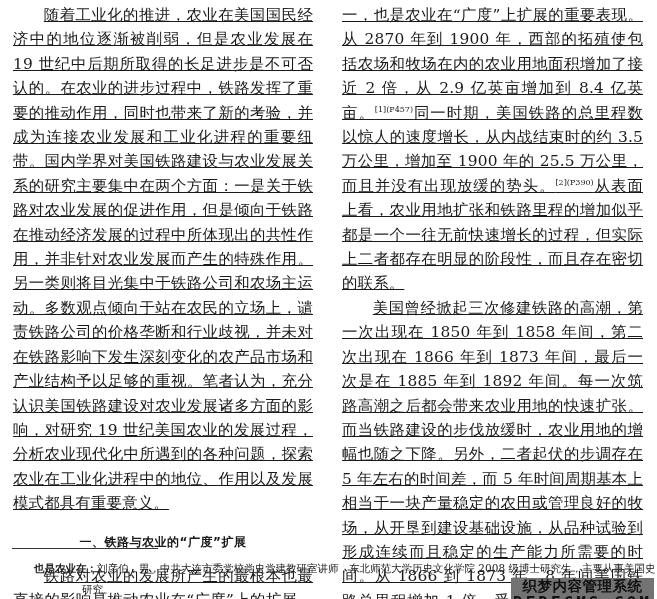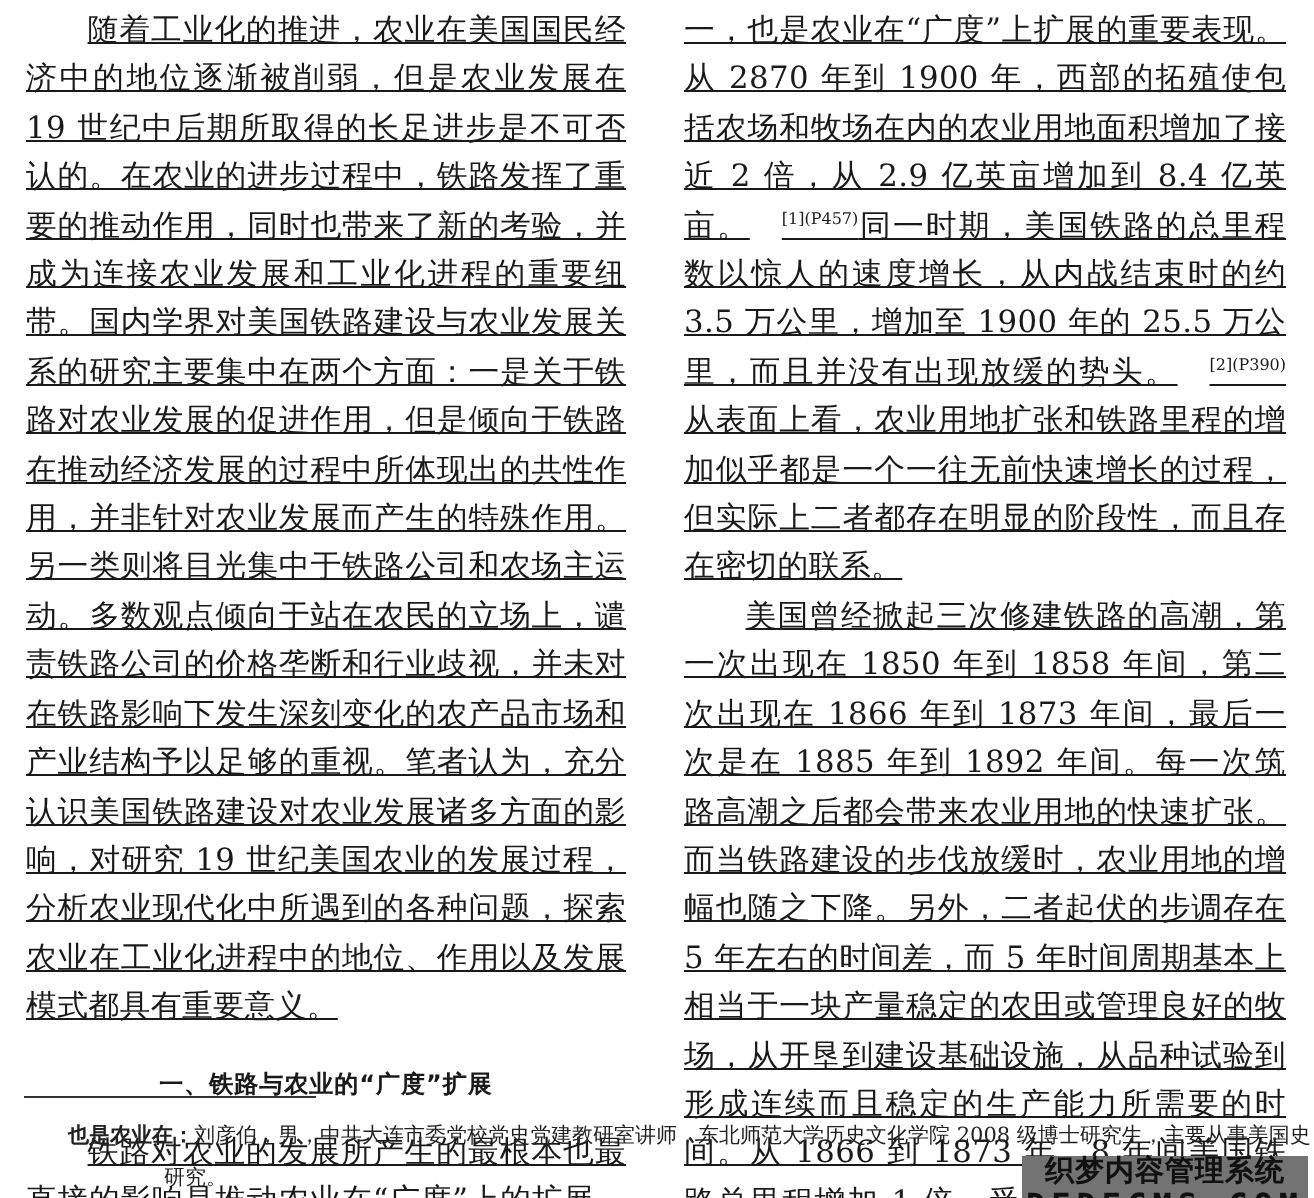--- a/index.html
+++ b/index.html
@@ -35,21 +35,20 @@
     font-size: 12px;
     line-height: 24px;
     font-family: "DejaVu Sans", "Liberation Sans", sans-serif;
     letter-spacing: 0.5px;
   }
   sup.cite {
     font-size: 8px;
     line-height: 0;
     vertical-align: 6px;
     letter-spacing: 0;
-    margin-left: 16px;
   }
   .separator {
     position: absolute;
     left: 12px;
     top: 548px;
     width: 146px;
     height: 0;
     border-top: 1px solid #333;
   }
   .footnote {

